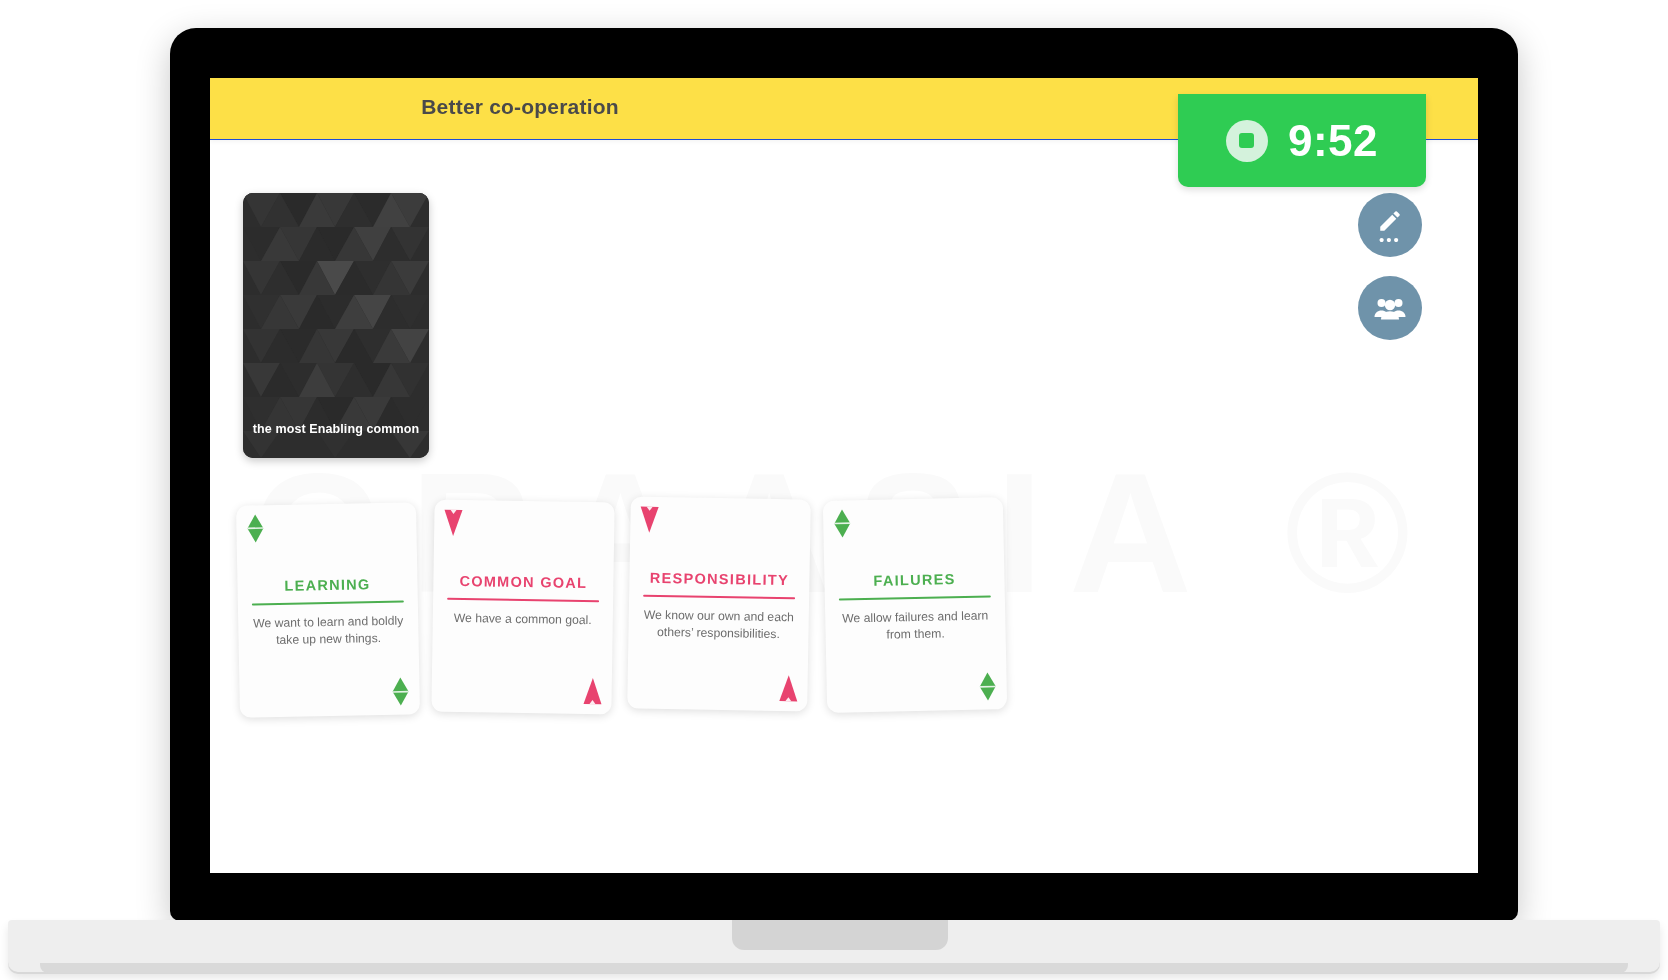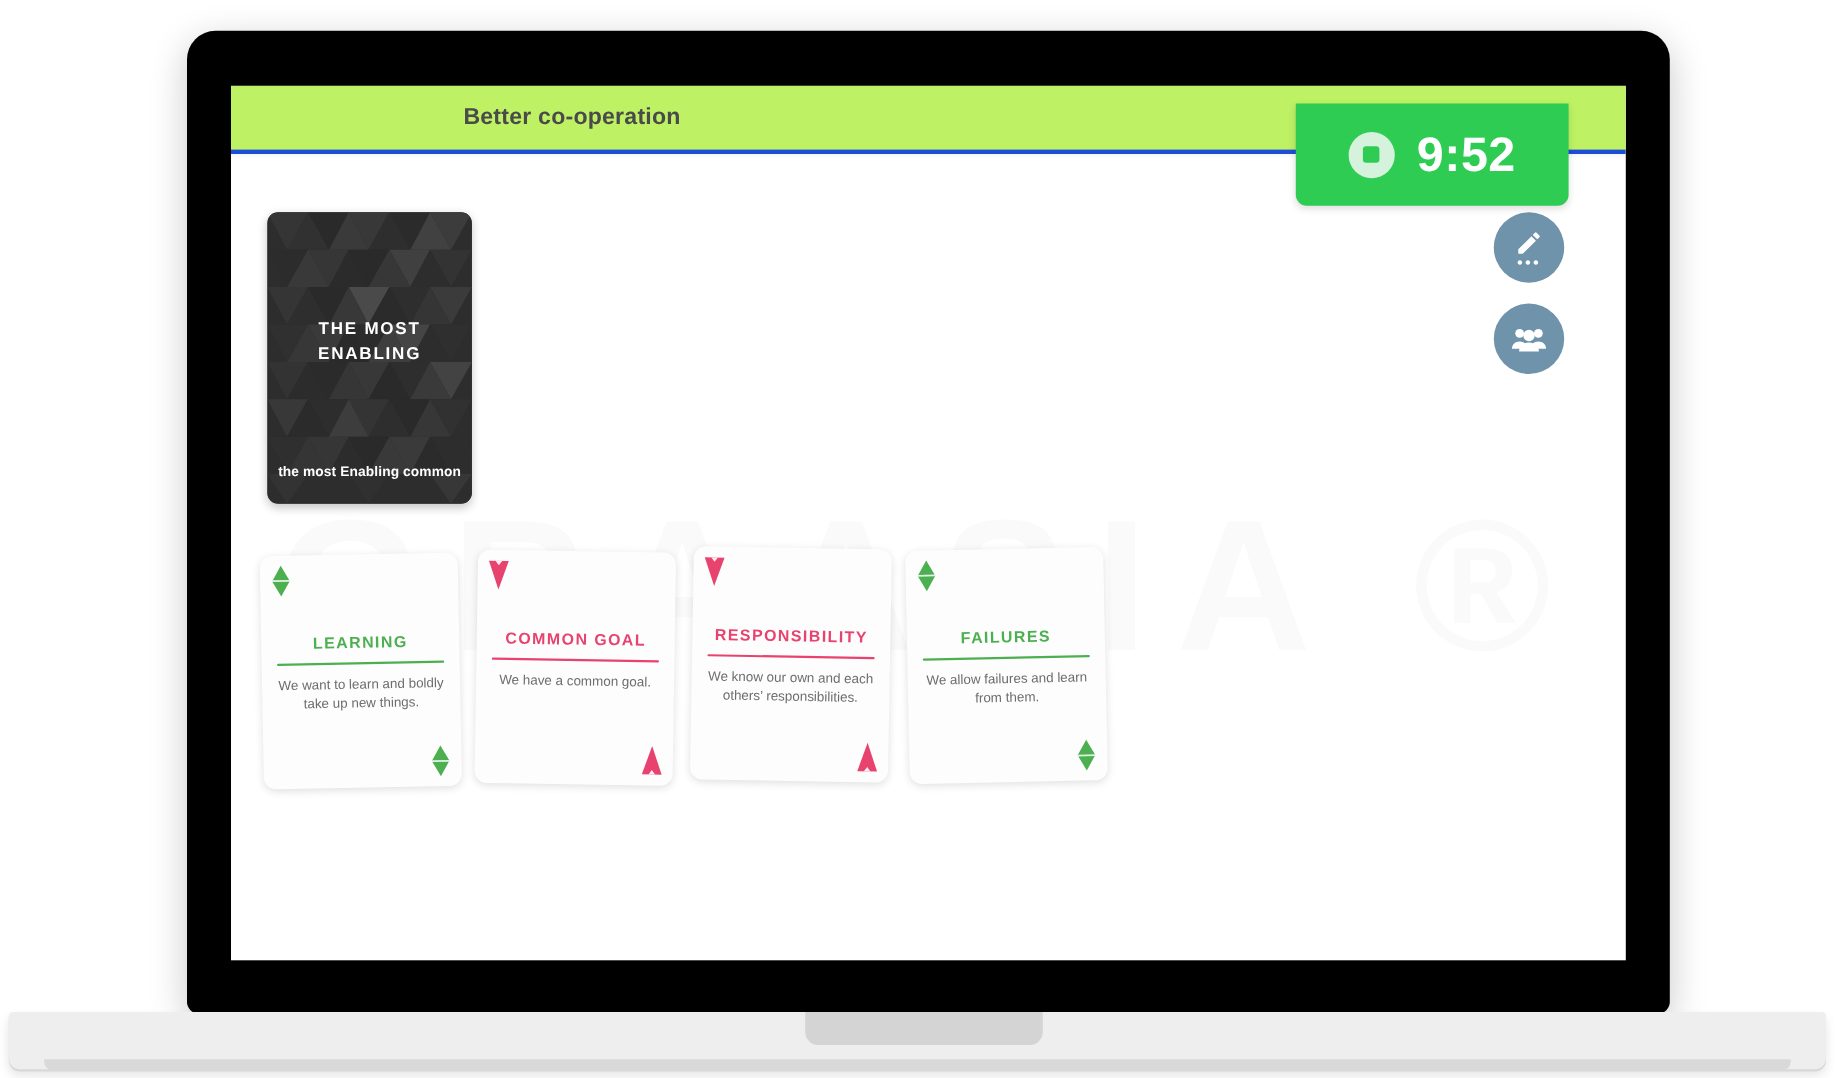--- a/index.html
+++ b/index.html
@@ -66,22 +66,22 @@
     line-height: 1;
     user-select: none;
     white-space: nowrap;
   }
 
   
   .app-header {
     position: absolute;
     left: 0; top: 0;
     width: 1268px; height: 62px;
-    background: #bef264;
-    border-bottom: 4px solid #1d4ed8;
+    background: #fde047;
+    border-bottom: 1px solid #1d4ed8;
     box-shadow: 0 2px 4px rgba(0,0,0,0.045);
     z-index: 6;
   }
   .app-title {
     position: absolute;
     left: 0; top: 17px;
     width: 620px;
     text-align: center;
     font-size: 21px;
     font-weight: 700;
@@ -334,24 +334,20 @@
         <polygon points="111,204 148,204 130,238" fill="#3a3a3a"></polygon>
         <polygon points="148,204 186,204 167,238" fill="#2d2d2d"></polygon>
         <polygon points="18,238 56,238 37,204" fill="#353535"></polygon>
         <polygon points="56,238 92,238 74,204" fill="#2c2c2c"></polygon>
         <polygon points="92,238 130,238 111,204" fill="#393939"></polygon>
         <polygon points="130,238 167,238 148,204" fill="#2b2b2b"></polygon>
         <polygon points="0,238 37,238 18,265" fill="#333333"></polygon>
         <polygon points="74,238 111,238 92,265" fill="#303030"></polygon>
         <polygon points="148,238 186,238 167,265" fill="#373737"></polygon>
       </svg>
-      <div class="enabling-title">
-        <div>THE MOST</div>
-        <div>ENABLING</div>
-      </div>
       <div class="enabling-sub">the most Enabling common</div>
     </div>
 
     <div class="cards-row">
 
       <div class="factor-card" id="card-0">
         <span class="corner-tl">
           <svg width="20" height="30" viewBox="0 0 20 30">
               <polygon points="10,1 18,15 10,29 2,15" fill="#4caf50"></polygon>
               <rect x="2" y="14" width="16" height="1.6" fill="#ffffff" opacity="0.85"></rect>

